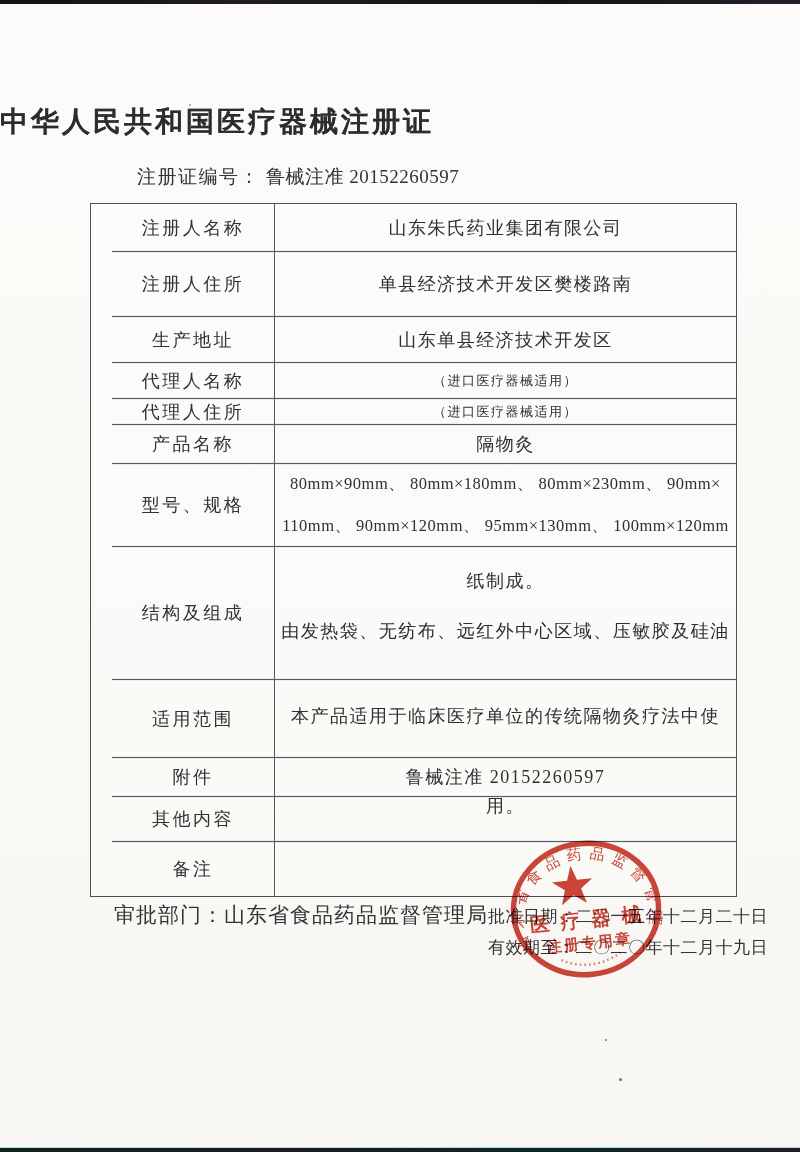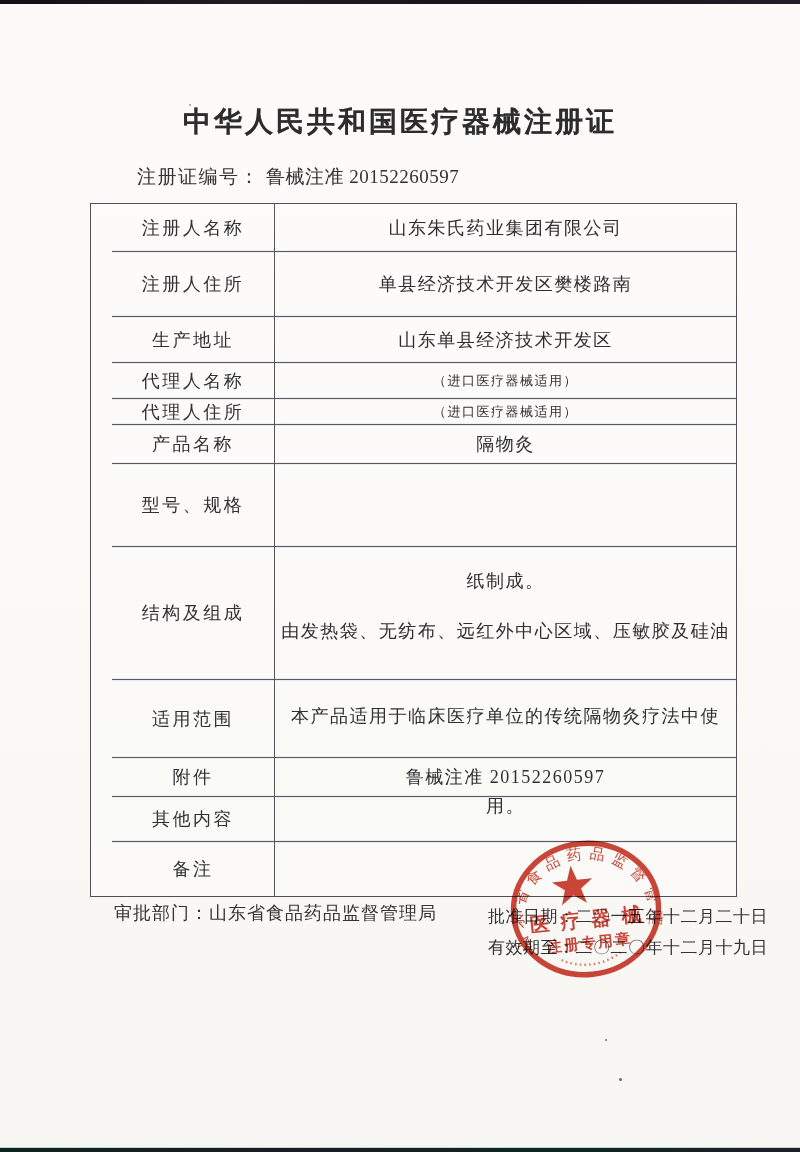--- a/index.html
+++ b/index.html
@@ -5,21 +5,21 @@
   html,body{margin:0;padding:0;background:#e8e8e8;}
   .page{
     position:relative;width:800px;height:1152px;margin:0 auto;
     background:linear-gradient(180deg,#fcfbf9 0%,#faf9f6 55%,#f7f6f2 100%);
     font-family:"Liberation Serif","DejaVu Serif",serif;
     color:#2f2f31;overflow:hidden;
   }
   .edge-top{position:absolute;top:0;left:0;right:0;height:4px;background:linear-gradient(90deg,#141116,#201c22 30%,#161419 70%,#241e28);}
   .edge-bottom{position:absolute;bottom:0;left:0;right:0;height:4px;background:linear-gradient(90deg,#0f231b,#1c1a21 35%,#0e2620 70%,#221c26);box-shadow:0 -1px 0 rgba(60,170,190,.35);}
   .title{
-    position:absolute;top:84px;left:0;width:100%;text-align:center;
+    position:absolute;top:84px;left:0;width:100%;text-align:left;
     font-size:28px;letter-spacing:3px;font-weight:600;color:#2c2c2e;
     text-shadow:0 0 .6px rgba(40,40,40,.6);
   }
   .regline{position:absolute;top:164px;left:137px;font-size:19px;letter-spacing:1.5px;color:#333336;}
   .regline .num{font-family:"Liberation Serif","DejaVu Serif",serif;letter-spacing:.5px;margin-left:6px;}
 
   .cert-table{
     position:absolute;left:90px;top:203px;width:647px;
     border:1px solid #4f5056;box-sizing:border-box;
     background:rgba(255,255,255,.25);
@@ -38,21 +38,21 @@
     font-size:18px;letter-spacing:1.5px;color:#2f2f32;text-align:center;
   }
   .r1{height:47px}.r2{height:65px}.r3{height:46px}.r4{height:36px}
   .r5{height:26px}.r6{height:39px}.r7{height:83px}.r8{height:133px}
   .r9{height:78px}.r10{height:39px}.r11{height:45px}.r12{height:55px}
   .r4 .tvalue,.r5 .tvalue{font-size:13px;}
   .r7 .tvalue{font-size:16.5px;letter-spacing:.5px;line-height:42px;}
   .r8 .tvalue{justify-content:flex-start;padding-top:9px;line-height:50px;}
   .r9 .tvalue{justify-content:flex-start;padding-top:13px;line-height:46px;gap:44px;}
 
-  .dept{position:absolute;left:114px;top:901px;font-size:18px;letter-spacing:1px;color:#333336;font-family:Liberation Serif, serif;}
+  .dept{position:absolute;left:114px;top:901px;font-size:21px;letter-spacing:1px;color:#333336;font-family:Liberation Serif, serif;}
   .dates{position:absolute;left:444px;top:901px;font-size:17px;letter-spacing:.5px;line-height:31px;color:#333336;margin-left:44px;}
 
   .stamp{position:absolute;left:496px;top:831px;width:180px;height:156px;mix-blend-mode:multiply;opacity:.93;}
   .speck{position:absolute;border-radius:50%;background:#6f6f6f;}
   .sp1{left:619px;top:1078px;width:3px;height:3px;}
   .sp2{left:605px;top:1039px;width:2px;height:2px;}
   .sp3{left:189px;top:104px;width:2px;height:2px;background:#9a9a9a;}
 </style>
 </head>
 <body>
@@ -86,20 +86,24 @@
     <div class="trow r5">
       <div class="tlabel">代理人住所</div>
       <div class="tvalue">（进口医疗器械适用）</div>
     </div>
     <div class="trow r6">
       <div class="tlabel">产品名称</div>
       <div class="tvalue">隔物灸</div>
     </div>
     <div class="trow r7">
       <div class="tlabel">型号、规格</div>
+      <div class="tvalue">
+        <span>80mm×90mm、 80mm×180mm、 80mm×230mm、 90mm×</span>
+        <span>110mm、 90mm×120mm、 95mm×130mm、 100mm×120mm</span>
+      </div>
     </div>
     <div class="trow r8">
       <div class="tlabel">结构及组成</div>
       <div class="tvalue">
         <span>纸制成。</span>
         <span>由发热袋、无纺布、远红外中心区域、压敏胶及硅油</span>
       </div>
     </div>
     <div class="trow r9">
       <div class="tlabel">适用范围</div>

